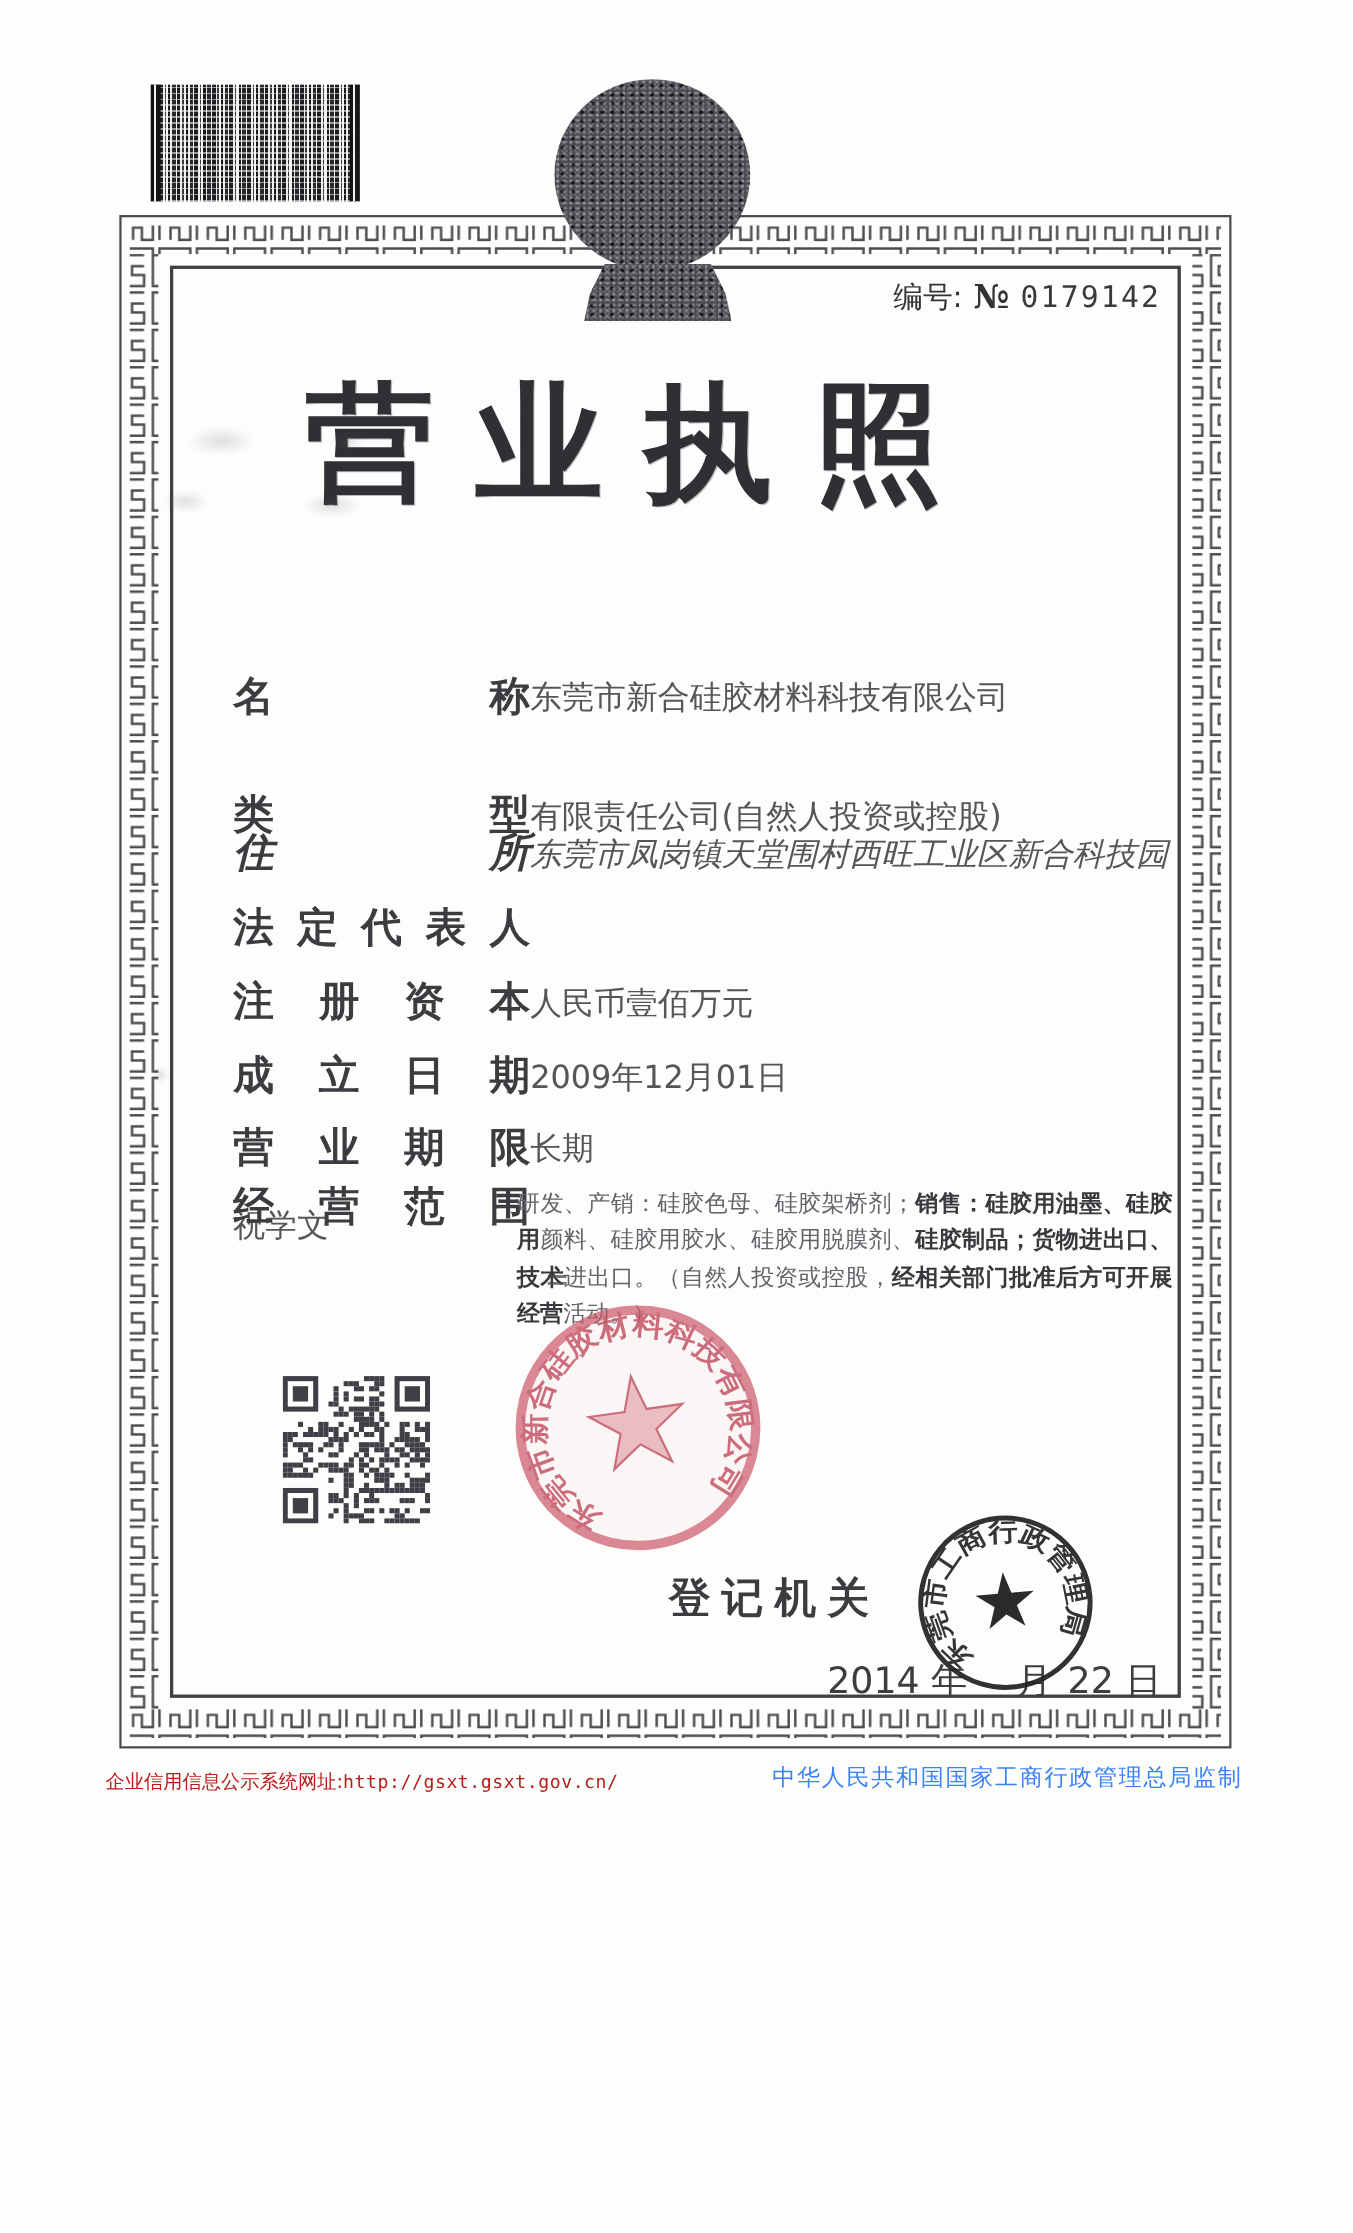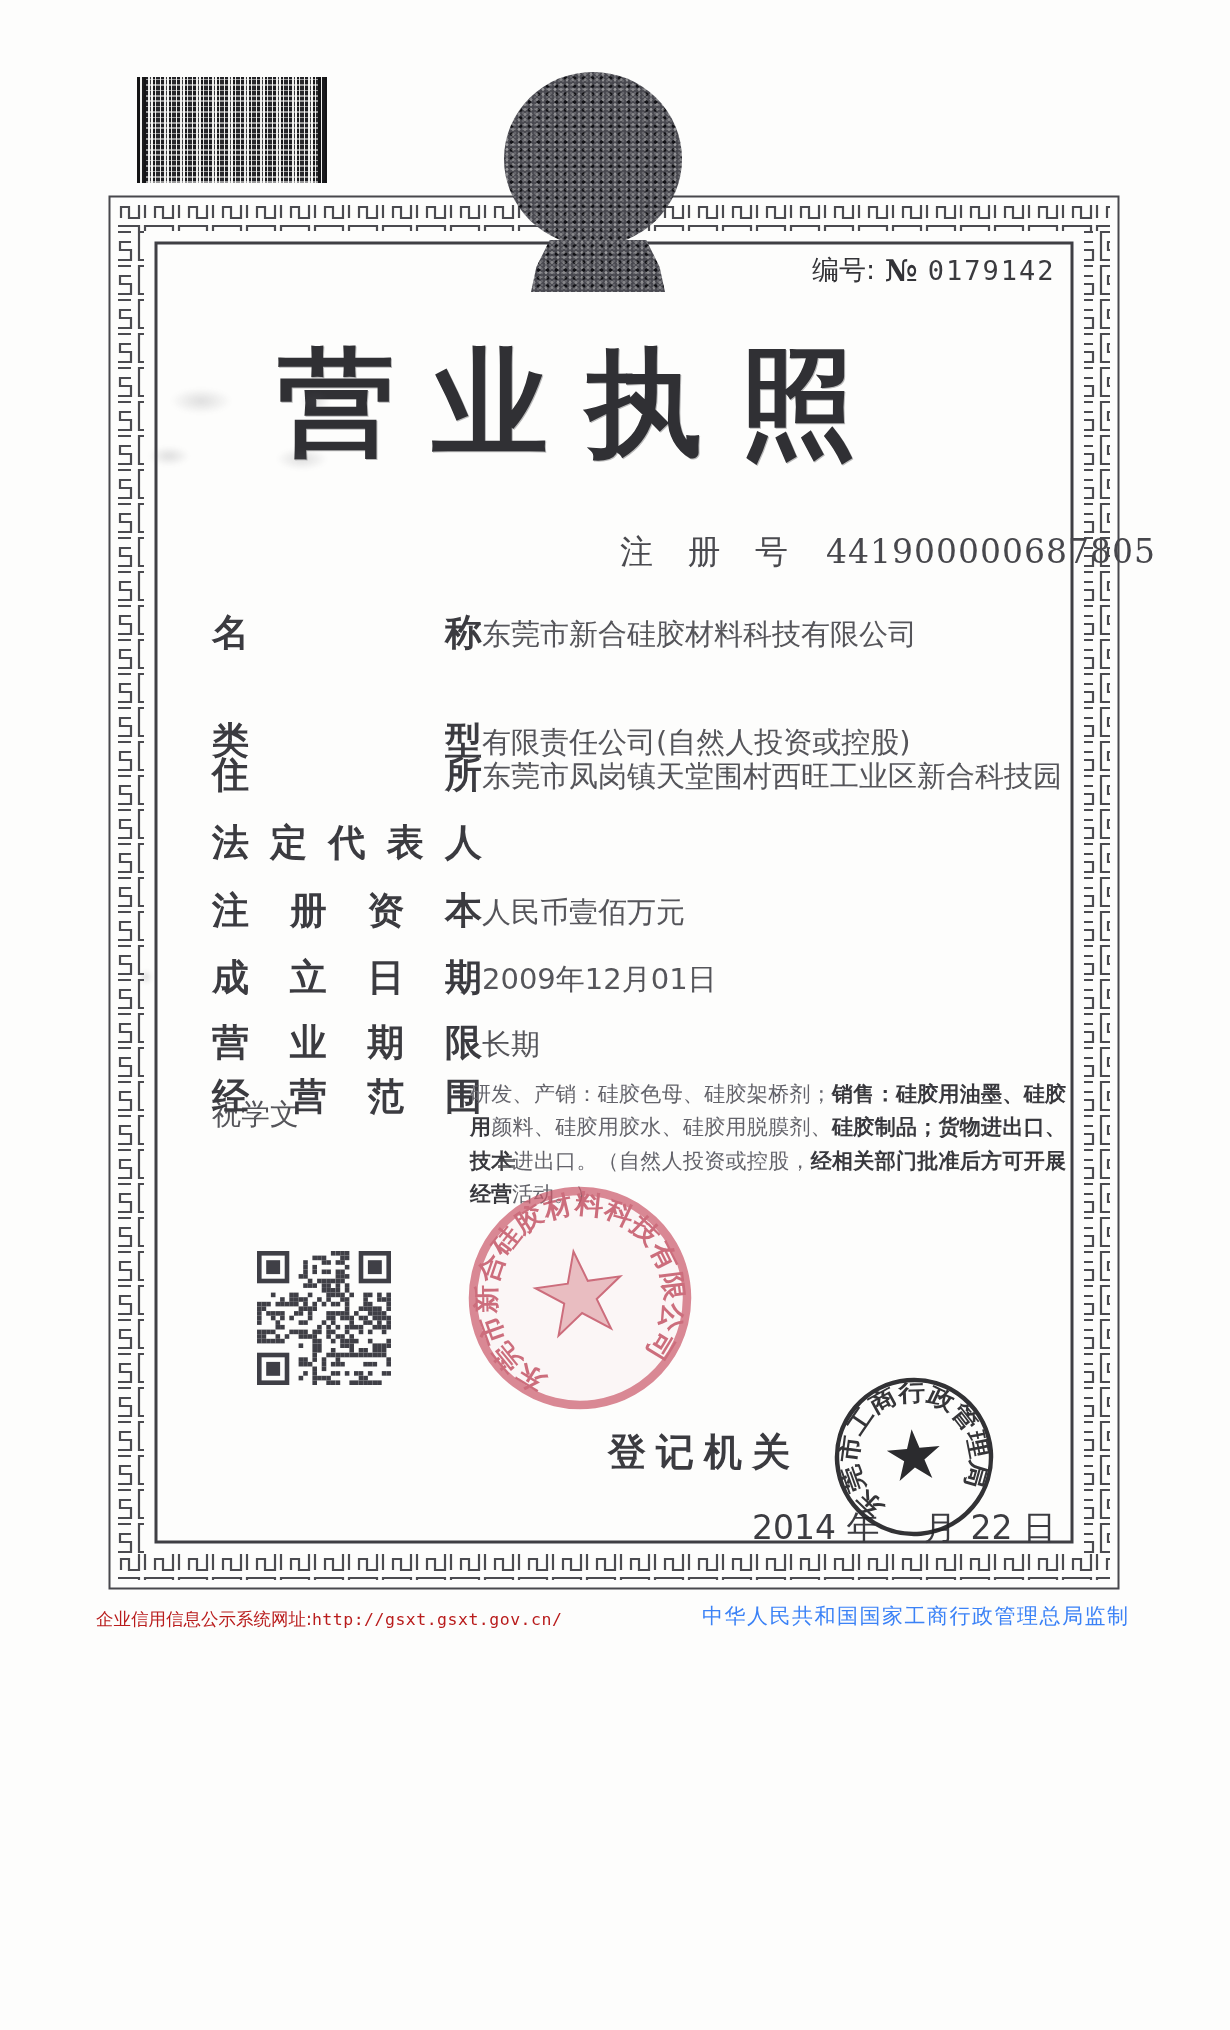--- a/index.html
+++ b/index.html
@@ -40,21 +40,21 @@
 
   
   .regno{position:absolute;left:620px;top:530px;z-index:2;display:flex;align-items:baseline;gap:26px;}
   .regno-label{font-size:33px;color:#4a4a4f;letter-spacing:12px;}
   .regno-value{font-family:"DejaVu Serif",serif;font-size:33px;color:#47474c;letter-spacing:1px;}
 
   
   .frow{position:absolute;left:212px;display:flex;z-index:2;}
   .flabel{width:270px;font-size:37px;font-weight:600;color:#3b3b40;text-align:justify;text-align-last:justify;flex:0 0 270px;}
   .fvalue{padding-top:7px;font-size:29px;color:#55555a;white-space:nowrap;font-family:"DejaVu Sans",sans-serif;}
-  .r0{top:608px;} .r1{top:676px;margin-top:40px;} .r2{top:750px;} .r3{top:818px;flex-direction:column;}
+  .r0{top:608px;} .r1{top:676px;margin-top:40px;} .r2{top:750px;font-style:italic;} .r3{top:818px;flex-direction:column;}
   .r4{top:886px;justify-content:space-between;} .r5{top:953px;} .r6{top:1018px;} .r7{top:1072px;}
   .scope-text{position:absolute;left:470px;top:1078px;width:596px;z-index:2;font-size:21px;line-height:33.4px;color:#63636a;text-align:justify;}
   .scope-text .seg-b{font-weight:700;color:#38383d;}
 
   
   .qr{position:absolute;left:257px;top:1251px;z-index:2;}
 
   
   .seal-red{position:absolute;left:458px;top:1176px;z-index:5;transform:rotate(-8deg);opacity:.88;}
   .stamp-black{position:absolute;left:828px;top:1371px;z-index:6;transform:rotate(-5deg);opacity:.93;}
@@ -112,24 +112,20 @@
   </svg>
 
   <div class="serial">
     <span>编号:</span>
     <span class="no-sym">№</span>
     <span class="digits">0179142</span>
   </div>
 
   <h1 class="title">营业执照</h1>
 
-  <div class="regno">
-    <span class="regno-label">注 册 号</span>
-    <span class="regno-value">441900000687805</span>
-  </div>
 
   <div class="frow r0">
     <div class="flabel">名称</div>
     <div class="fvalue">东莞市新合硅胶材料科技有限公司</div>
   </div>
   <div class="frow r1">
     <div class="flabel">类型</div>
     <div class="fvalue">有限责任公司(自然人投资或控股)</div>
   </div>
   <div class="frow r2">

